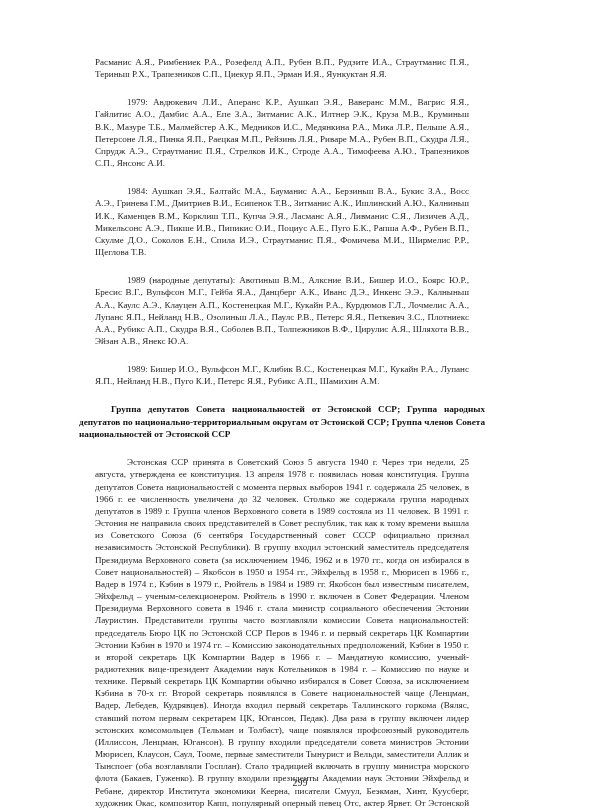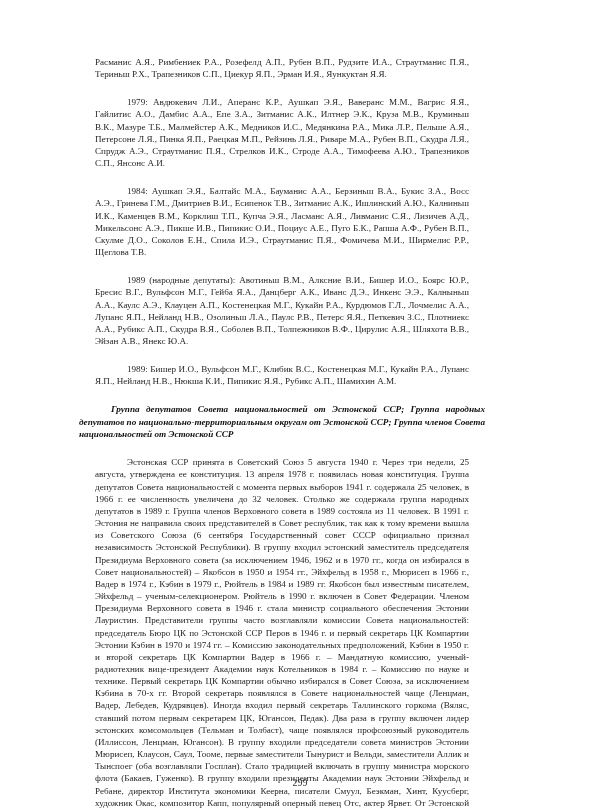--- a/index.html
+++ b/index.html
@@ -9,36 +9,36 @@
       color: #1f1f1f;
     }
     .page {
       position: absolute; left: 79px; top: 40px; width: 406px;
       font-size: 9.1px; line-height: 12.15px; text-align: justify;
     }
     .p { margin: 16px; }
     .indent { text-indent: 32px; }
     .heading {
       font-weight: bold; margin: 14px 0 13px 0; text-indent: 32px;
-      line-height: 12.3px; font-size: 9.2px; color: #111; font-style: italic;
+      line-height: 12.3px; font-size: 9.2px; color: #111;
     }
     .page-number {
       position: absolute; left: 0; width: 600px; top: 777px;
       text-align: center; font-size: 10px; color: #333;
     }
   </style>
 </head>
 <body>
 
 <div class="page">
   <p class="p">Расманис А.Я., Римбениек Р.А., Розефелд А.П., Рубен В.П., Рудзите И.А., Страутманис П.Я., Териньш Р.Х., Трапезников С.П., Циекур Я.П., Эрман И.Я., Яункуктан Я.Я.</p>
   <p class="p indent">1979: Авдюкевич Л.И., Аперанс К.Р., Аушкап Э.Я., Ваверанс М.М., Вагрис Я.Я., Гайлитис А.О., Дамбис А.А., Епе З.А., Зитманис А.К., Илтнер Э.К., Круза М.В., Круминьш В.К., Мазуре Т.Б., Малмейстер А.К., Медников И.С., Медянкина Р.А., Мика Л.Р., Пельше А.Я., Петерсоне Л.Я., Пинка Я.П., Раецкая М.П., Рейзинь Л.Я., Риваре М.А., Рубен В.П., Скудра Л.Я., Спрудж А.Э., Страутманис П.Я., Стрелков И.К., Строде А.А., Тимофеева А.Ю., Трапезников С.П., Янсонс А.И.</p>
   <p class="p indent">1984: Аушкап Э.Я., Балтайс М.А., Бауманис А.А., Берзиньш В.А., Букис З.А., Восс А.Э., Гринева Г.М., Дмитриев В.И., Есипенок Т.В., Зитманис А.К., Ишлинский А.Ю., Калниньш И.К., Каменцев В.М., Корклиш Т.П., Купча Э.Я., Ласманс А.Я., Ливманис С.Я., Лизичев А.Д., Микельсонс А.Э., Пикше И.В., Пипикис О.И., Поциус А.Е., Пуго Б.К., Рапша А.Ф., Рубен В.П., Скулме Д.О., Соколов Е.Н., Спила И.Э., Страутманис П.Я., Фомичева М.И., Ширмелис Р.Р., Щеглова Т.В.</p>
   <p class="p indent">1989 (народные депутаты): Авотиньш В.М., Алксние В.И., Бишер И.О., Боярс Ю.Р., Бресис В.Г., Вульфсон М.Г., Гейба Я.А., Данцберг А.К., Иванс Д.Э., Инкенс Э.Э., Калныньш А.А., Каулс А.Э., Клауцен А.П., Костенецкая М.Г., Кукайн Р.А., Курдюмов Г.Л., Лочмелис А.А., Лупанс Я.П., Нейланд Н.В., Озолиньш Л.А., Паулс Р.В., Петерс Я.Я., Петкевич З.С., Плотниекс А.А., Рубикс А.П., Скудра В.Я., Соболев В.П., Толпежников В.Ф., Цирулис А.Я., Шляхота В.В., Эйзан А.В., Янекс Ю.А.</p>
-  <p class="p indent">1989: Бишер И.О., Вульфсон М.Г., Клибик В.С., Костенецкая М.Г., Кукайн Р.А., Лупанс Я.П., Нейланд Н.В., Нюкша К.И., Пипикис Я.Я., Рубикс А.П., Шамихин А.М.</p>
+  <p class="p indent">1989: Бишер И.О., Вульфсон М.Г., Клибик В.С., Костенецкая М.Г., Кукайн Р.А., Лупанс Я.П., Нейланд Н.В., Пуго К.И., Петерс Я.Я., Рубикс А.П., Шамихин А.М.</p>
 
   <p class="heading">Группа депутатов Совета национальностей от Эстонской ССР; Группа народных депутатов по национально-территориальным округам от Эстонской ССР; Группа членов Совета национальностей от Эстонской ССР</p>
 
   <p class="p indent">Эстонская ССР принята в Советский Союз 5 августа 1940 г. Через три недели, 25 августа, утверждена ее конституция. 13 апреля 1978 г. появилась новая конституция. Группа депутатов Совета национальностей с момента первых выборов 1941 г. содержала 25 человек, в 1966 г. ее численность увеличена до 32 человек. Столько же содержала группа народных депутатов в 1989 г. Группа членов Верховного совета в 1989 состояла из 11 человек. В 1991 г. Эстония не направила своих представителей в Совет республик, так как к тому времени вышла из Советского Союза (6 сентября Государственный совет СССР официально признал независимость Эстонской Республики). В группу входил эстонский заместитель председателя Президиума Верховного совета (за исключением 1946, 1962 и в 1970 гг., когда он избирался в Совет национальностей) – Якобсон в 1950 и 1954 гг., Эйхфельд в 1958 г., Мюрисеп в 1966 г., Вадер в 1974 г., Кэбин в 1979 г., Рюйтель в 1984 и 1989 гг. Якобсон был известным писателем, Эйхфельд – ученым-селекционером. Рюйтель в 1990 г. включен в Совет Федерации. Членом Президиума Верховного совета в 1946 г. стала министр социального обеспечения Эстонии Лауристин. Представители группы часто возглавляли комиссии Совета национальностей: председатель Бюро ЦК по Эстонской ССР Перов в 1946 г. и первый секретарь ЦК Компартии Эстонии Кэбин в 1970 и 1974 гг. – Комиссию законодательных предположений, Кэбин в 1950 г. и второй секретарь ЦК Компартии Вадер в 1966 г. – Мандатную комиссию, ученый-радиотехник вице-президент Академии наук Котельников в 1984 г. – Комиссию по науке и технике. Первый секретарь ЦК Компартии обычно избирался в Совет Союза, за исключением Кэбина в 70-х гг. Второй секретарь появлялся в Совете национальностей чаще (Ленцман, Вадер, Лебедев, Кудрявцев). Иногда входил первый секретарь Таллинского горкома (Вяляс, ставший потом первым секретарем ЦК, Югансон, Педак). Два раза в группу включен лидер эстонских комсомольцев (Тельман и Толбаст), чаще появлялся профсоюзный руководитель (Иллиссон, Ленцман, Югансон). В группу входили председатели совета министров Эстонии Мюрисеп, Клаусон, Саул, Тооме, первые заместители Тынурист и Вельди, заместители Аллик и Тынспоег (оба возглавляли Госплан). Стало традицией включать в группу министра морского флота (Бакаев, Гуженко). В группу входили президенты Академии наук Эстонии Эйхфельд и Ребане, директор Института экономики Кеерна, писатели Смуул, Беэкман, Хинт, Куусберг, художник Окас, композитор Капп, популярный оперный певец Отс, актер Ярвет. От Эстонской ССР избирались в Совет национальностей председатель Комитета по печати Михайлов, заведующий отделом ЦК КПСС по связям с коммунистическими и рабочими партиями социалистических стран Русаков (будущий секретарь ЦК), заведующий отделом заграничных кадров Абрасимов, первый заместитель министра иностранных дел Мальцев, маршалы Советского Союза Бирюзов и Рокоссовский, генерал-полковники Казаков (будущий генерал армии), Танкаев, Тенищев и Язов (будущий маршал Советского Союза и министр обороны), адмирал флота Советского Союза Кузнецов, адмиралы флота Касатонов и Смирнов, адмирал Трибуц, директор Физического института академик Скобельцын. В качестве старейшего депутата Скобельцын открывал 1 сессию 8-го созыва Совета национальностей в 1970 г. Четыре созыва эстонскими депутатами являлись Гуженко, Ленцман и Тынурист, три созыва – Иллиссон, Касатонов, Кэбин, Лауристин, Ребане, Тельман и Югансон.</p>
   <p class="p indent">1941: Андрезен Н.Г., Ансип Г.Я., Арбон Г.Г., Веймер А.Т., Кихно В.Ф., Коняев А.М., Круузи И.М., Кумм Б.Г., Лауристин О.А., Лухакыйв М.Я., Неемсалу Я.Г., Нут Ю.Ю., Окк Ф.В., Пийп Э.И., Плексеп Э.П.,</p>
 </div>
 
 <div class="page-number">299</div>
 
 </body></html>

